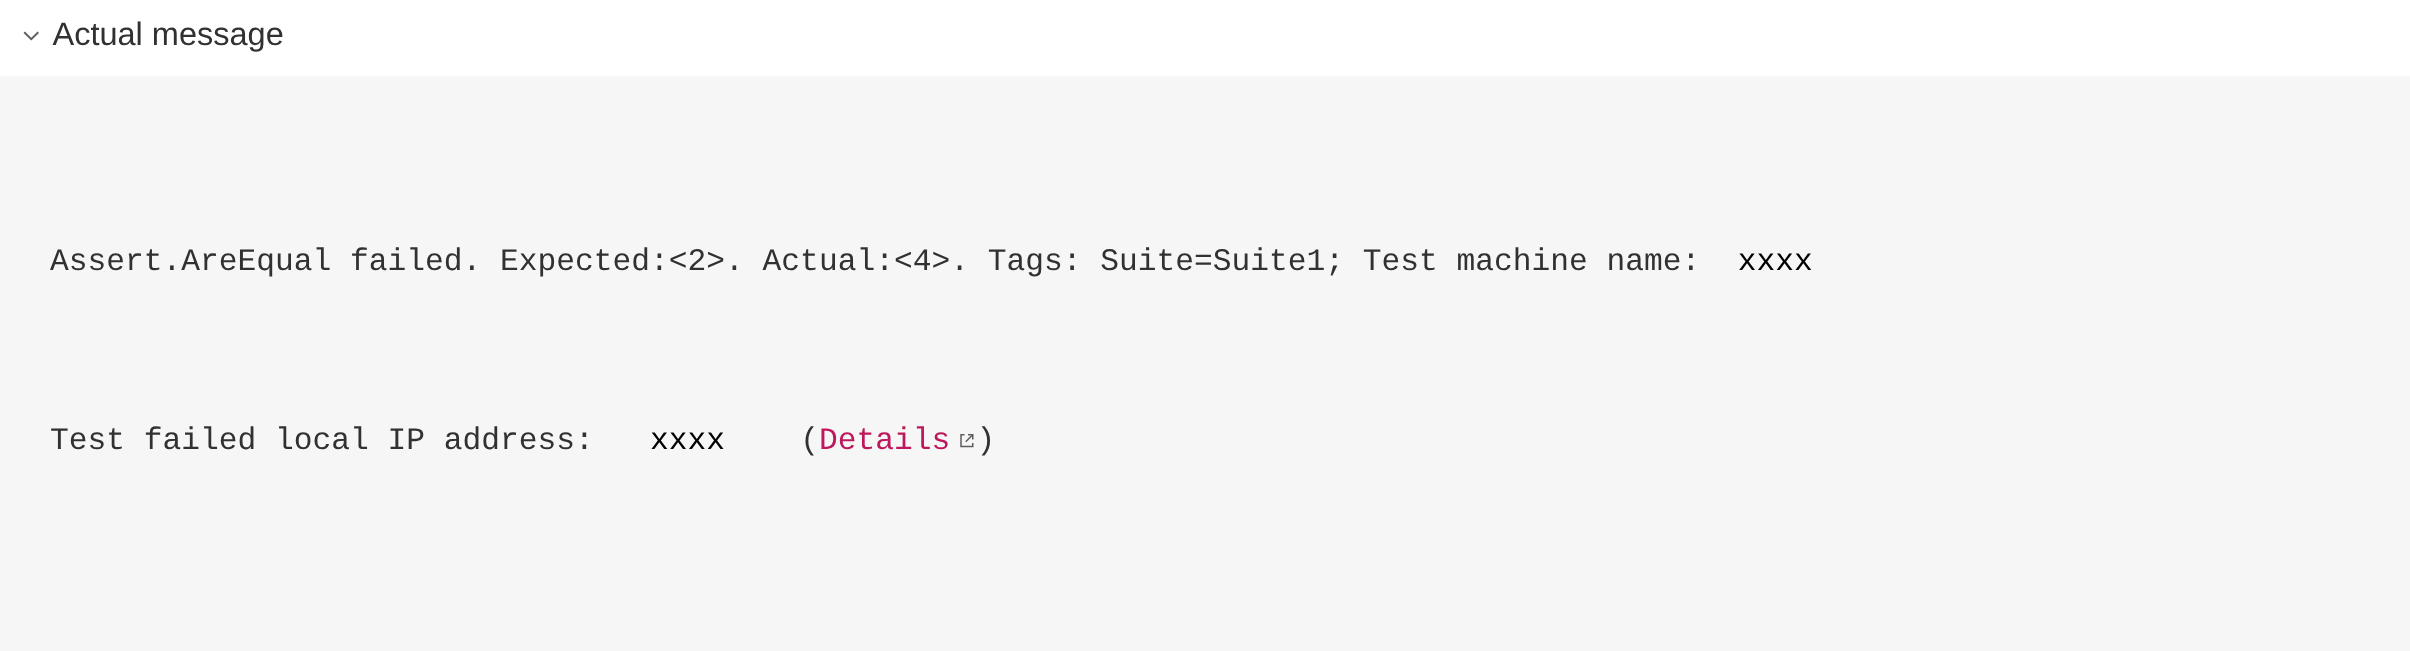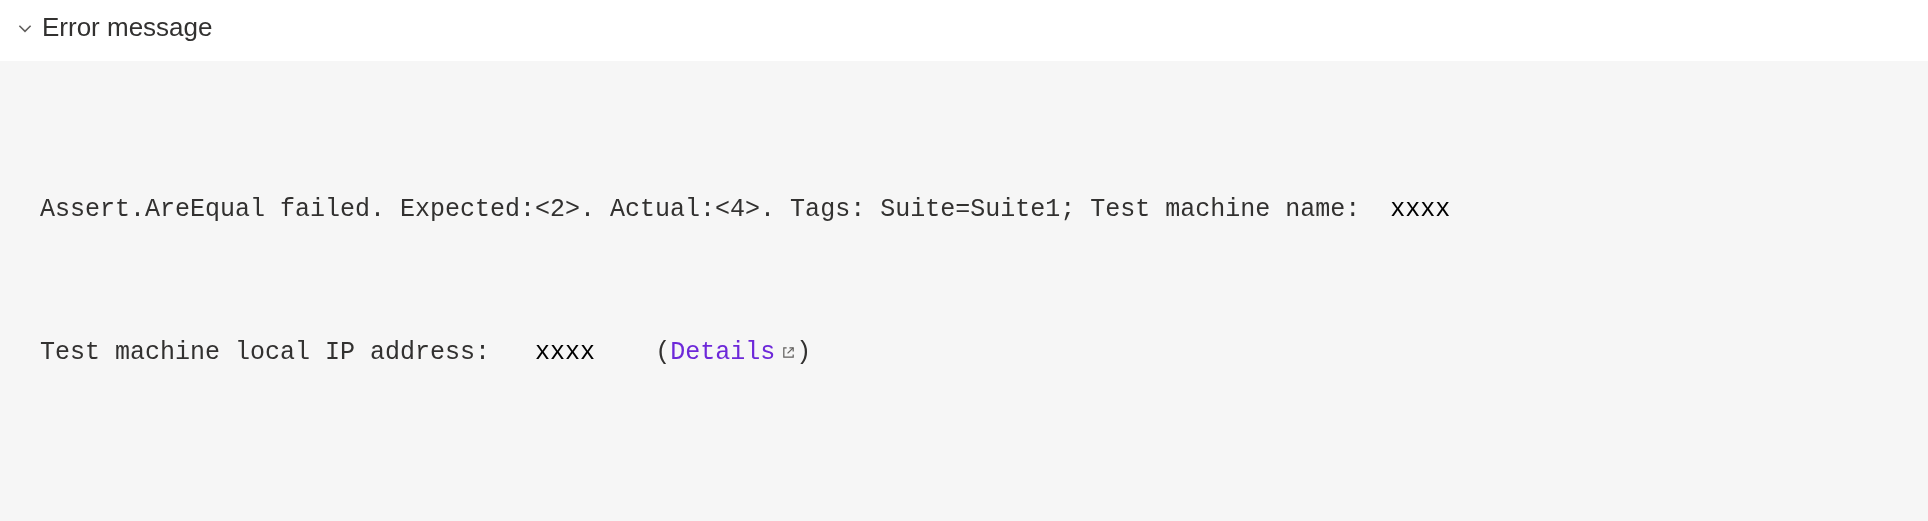--- a/index.html
+++ b/index.html
@@ -35,21 +35,21 @@
       font-family: Consolas, "Courier New", monospace;
       font-size: 25px;
       line-height: 1.9;
       color: #323130;
       white-space: pre-wrap;
     }
     .error-line {
       display: block;
     }
     .details-link {
-      color: #6d28d9;
+      color: #be185d;
       cursor: pointer;
       display: inline-flex;
       align-items: center;
       gap: 6px;
       justify-content: space-between;
     }
     .popout-icon {
       display: inline-flex;
       color: #605e5c;
     }
@@ -60,25 +60,25 @@
   </style>
 </head>
 <body>
 
 <div class="section-header">
   <span class="chevron">
     <svg viewBox="0 0 16 16" fill="none" stroke="currentColor" stroke-width="1.4">
       <polyline points="3,6 8,11 13,6"></polyline>
     </svg>
   </span>
-  <span>Error message</span>
+  <span>Actual message</span>
 </div>
 
 <div class="error-box">
   <span class="error-line"><span>Assert.AreEqual failed. Expected:&lt;2&gt;. Actual:&lt;4&gt;. Tags: Suite=Suite1; Test machine name:  </span><span class="redact">xxxx</span></span>
-  <span class="error-line"><span>Test machine local IP address:   </span><span class="redact">xxxx</span>    <span class="paren">(</span><span class="details-link"><span>Details</span> <span class="popout-icon"><svg viewBox="0 0 16 16" fill="none" stroke="currentColor" stroke-width="1.3">
+  <span class="error-line"><span>Test failed local IP address:   </span><span class="redact">xxxx</span>    <span class="paren">(</span><span class="details-link"><span>Details</span> <span class="popout-icon"><svg viewBox="0 0 16 16" fill="none" stroke="currentColor" stroke-width="1.3">
             <path d="M6 3H3v10h10v-3"></path>
             <path d="M9 3h4v4"></path>
             <path d="M13 3L7 9"></path>
           </svg></span></span><span class="paren">)</span></span>
   <div class="spacer"></div>
   
 </div>
 
 </body></html>

